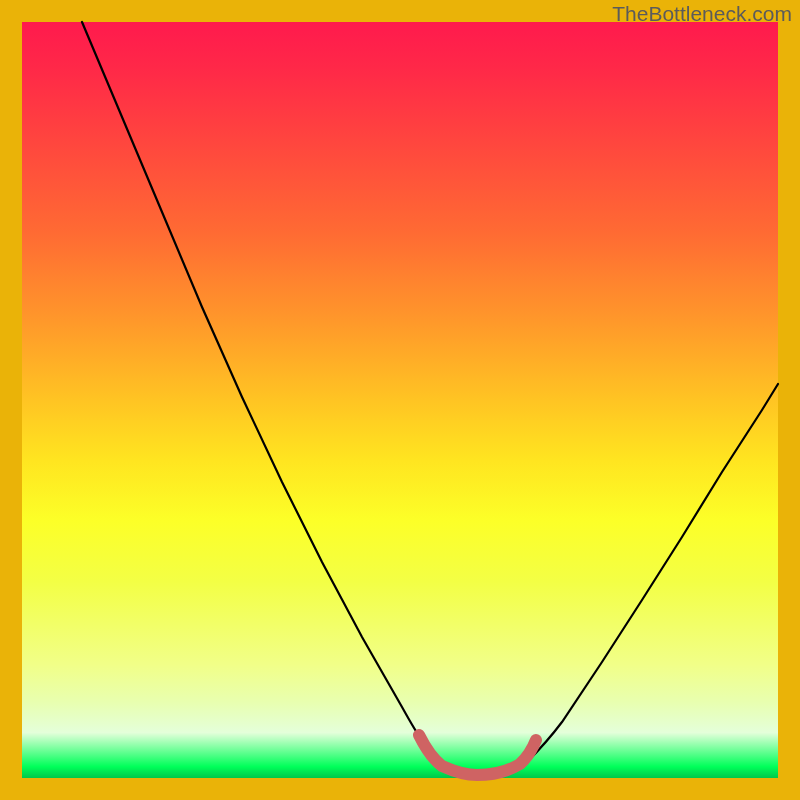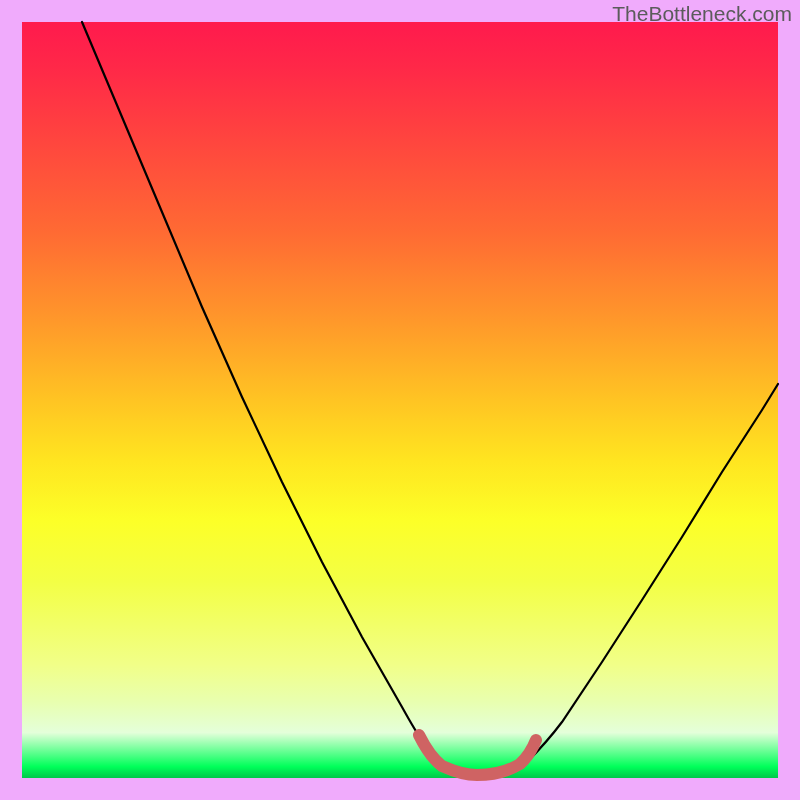--- a/index.html
+++ b/index.html
@@ -1,20 +1,20 @@
 <!DOCTYPE html>
 <html><head>
 <meta charset="utf-8">
 <style>
   * { margin: 0; padding: 0; box-sizing: border-box; }
   html, body { width: 800px; height: 800px; overflow: hidden; }
   .frame {
     width: 800px;
     height: 800px;
-    background: #f0abfc;
+    background: #eab308;
     position: relative;
   }
   .plot {
     position: absolute;
     left: 22px;
     top: 22px;
     width: 756px;
     height: 756px;
     background: linear-gradient(
       to bottom,

